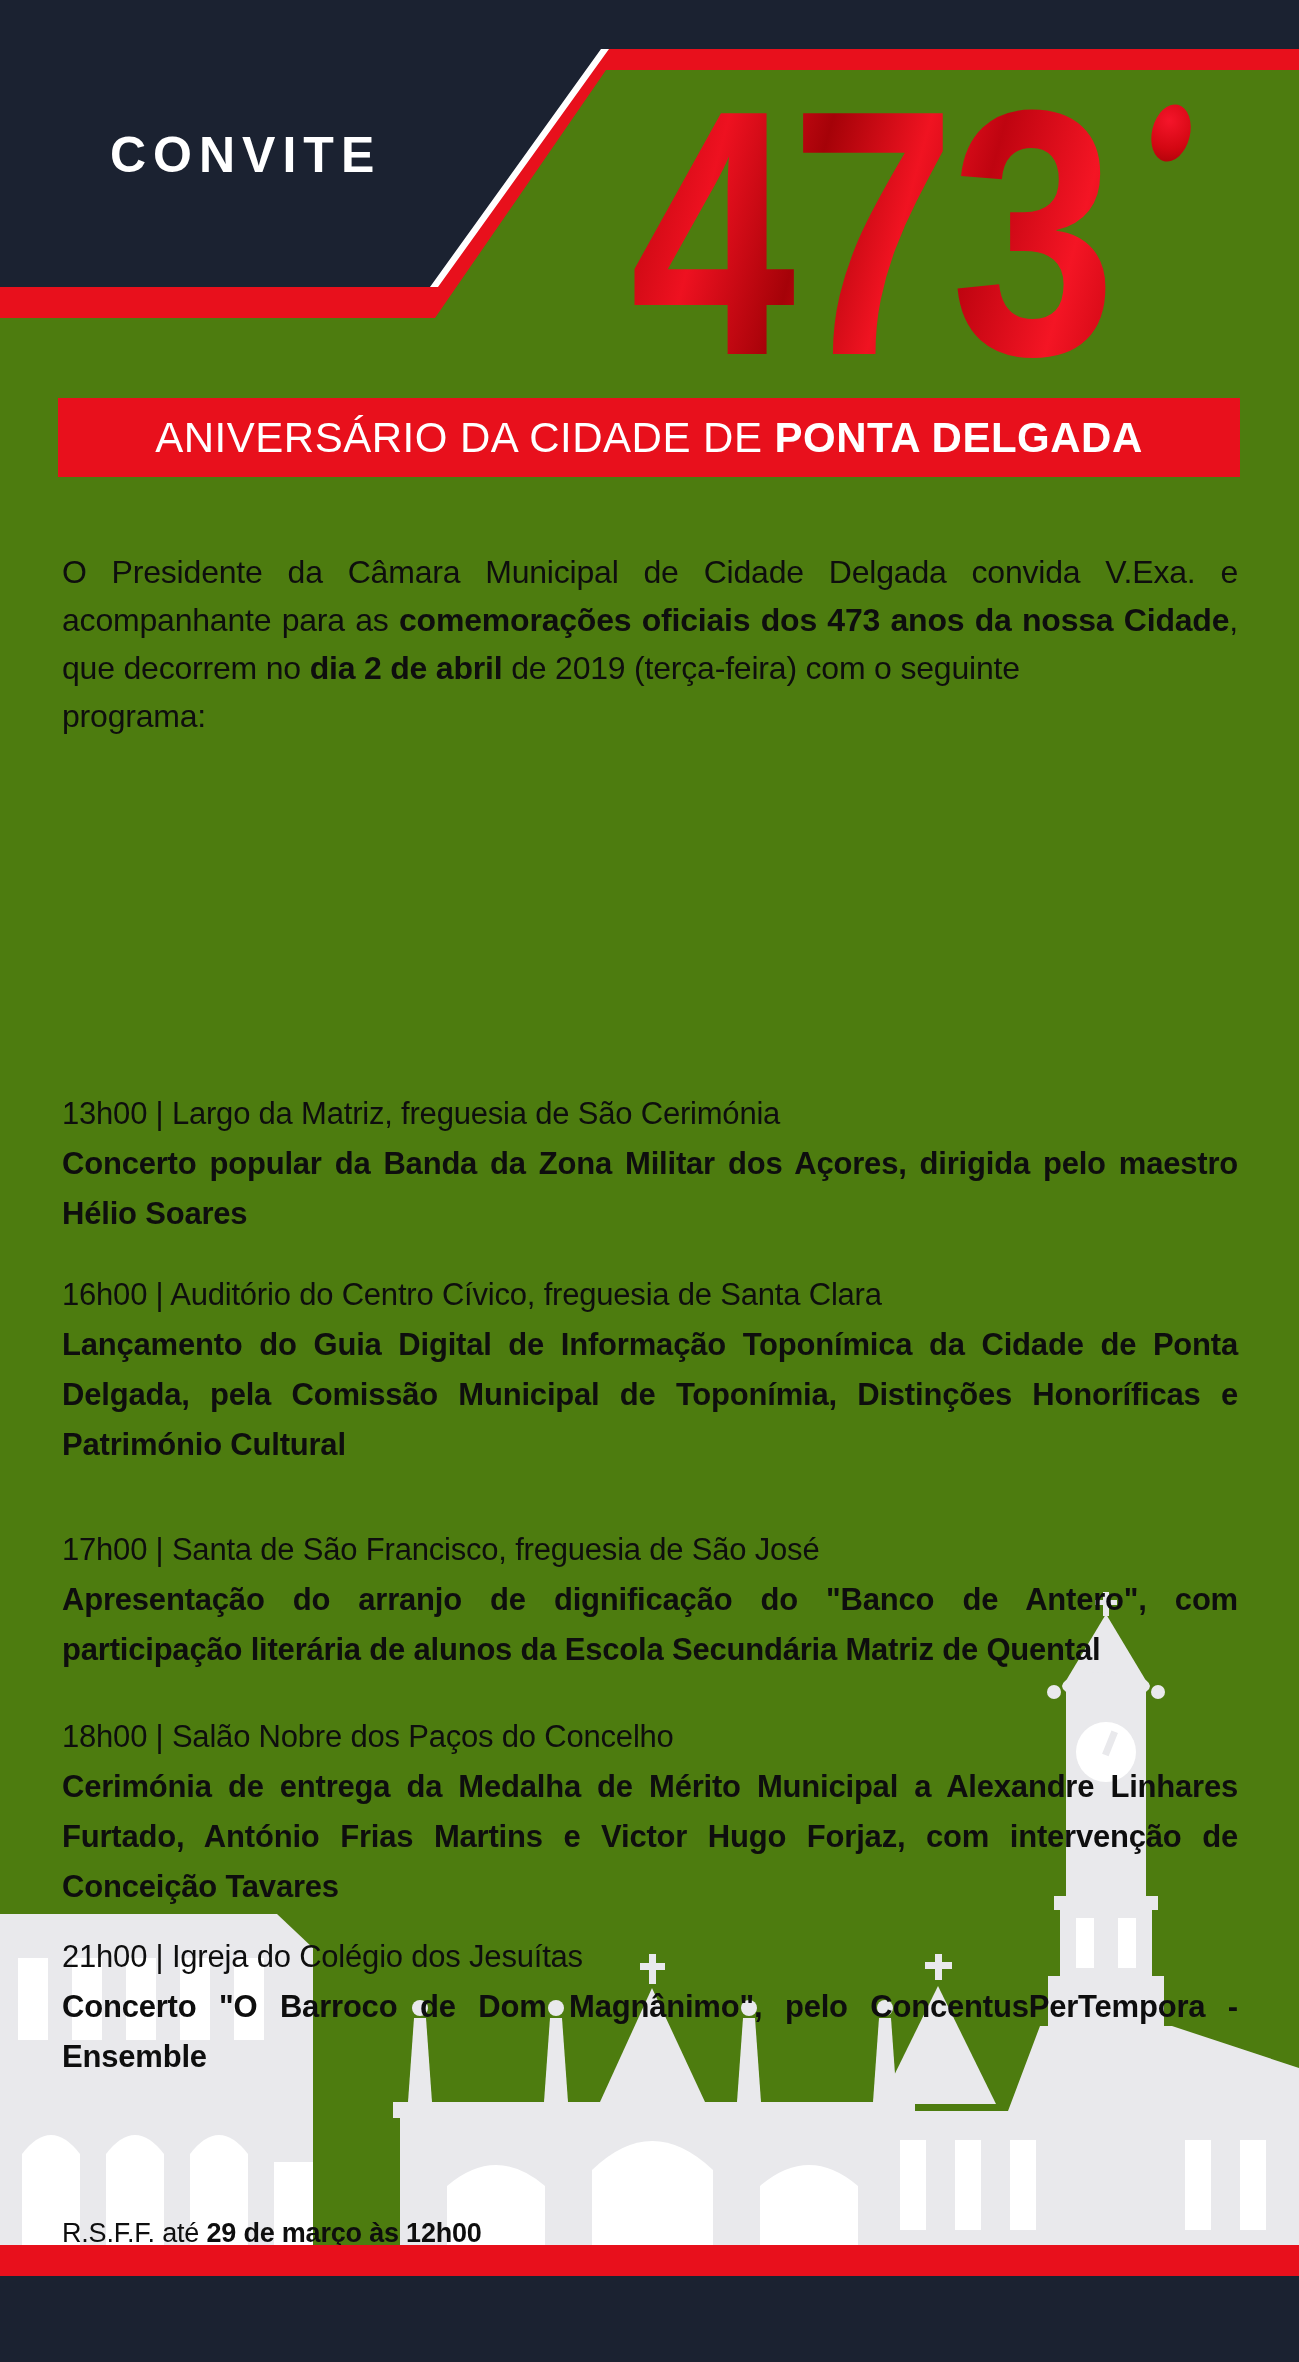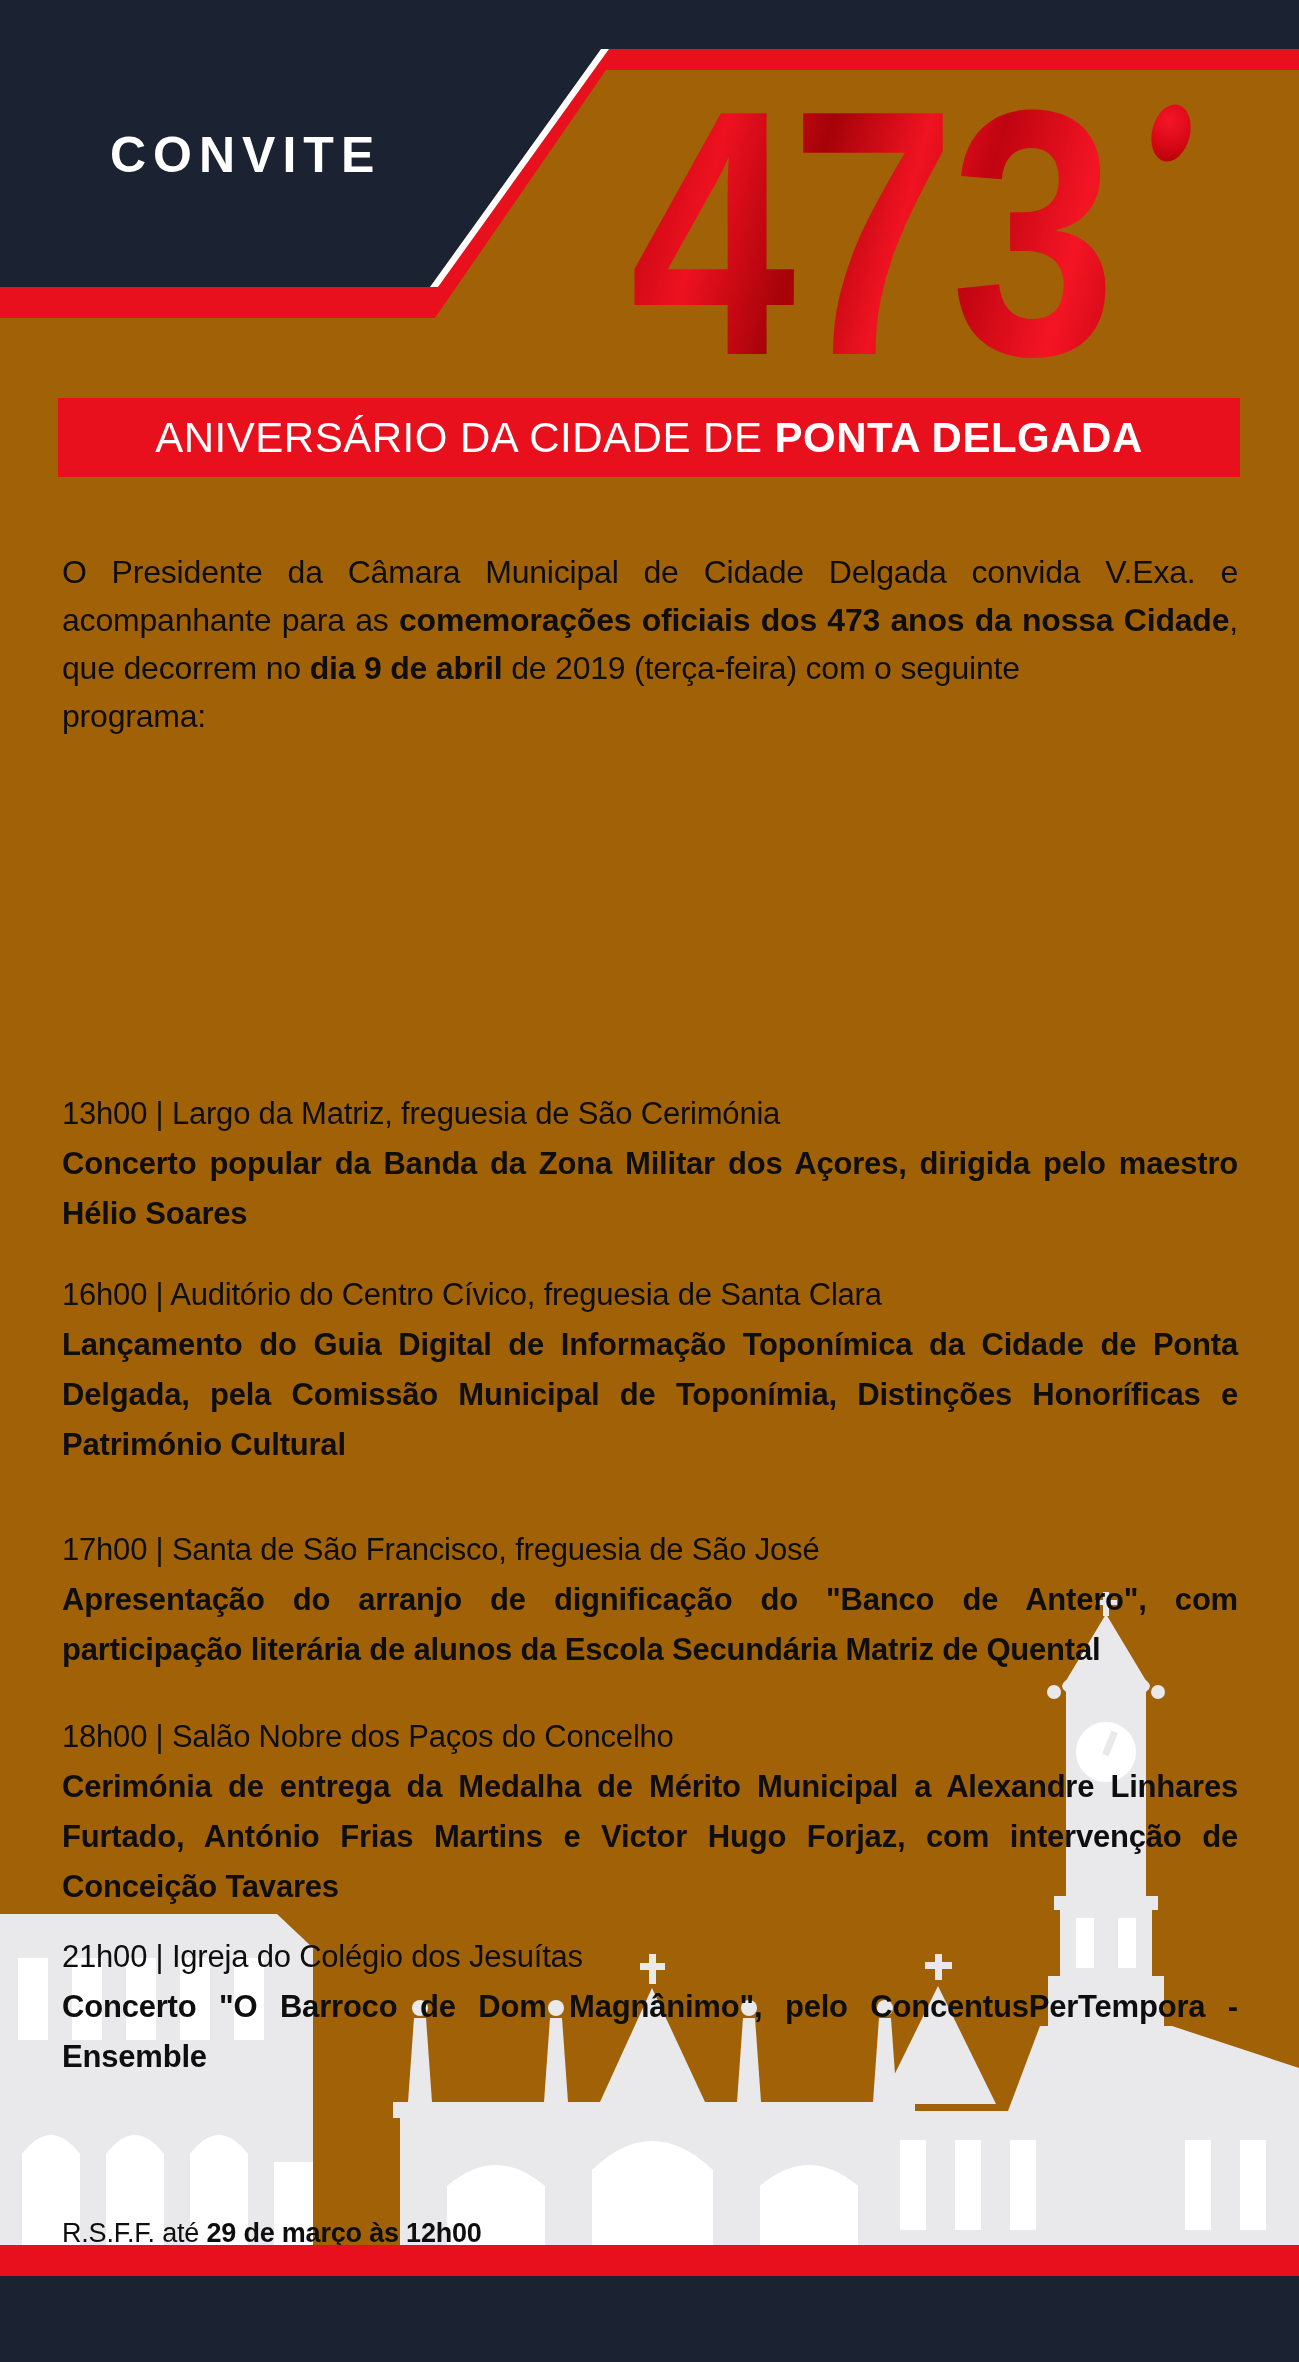--- a/index.html
+++ b/index.html
@@ -4,21 +4,21 @@
 <style>
   :root{
     --red:#e8101c;
     --navy:#1b2231;
     --wm:#e9e9ec;
     --ink:#0e0e0e;
   }
   html,body{margin:0;padding:0;background:#888;}
   .page{
     position:relative;width:1299px;height:2362px;margin:0 auto;
-    background:#a16207;overflow:hidden;
+    background:#4d7c0f;overflow:hidden;
     font-family:"Liberation Sans", sans-serif;color:var(--ink);
   }
   
   .hdr-red{
     position:absolute;left:0;top:0;width:1299px;height:320px;z-index:3;
     background:var(--red);
     clip-path:polygon(0px 0px,1299px 0px,1299px 70px,606px 70px,435px 318px,0px 318px);
   }
   .hdr-white{
     position:absolute;left:0;top:0;width:1299px;height:290px;z-index:4;
@@ -157,21 +157,21 @@
   <div class="kicker">CONVITE</div>
   <div class="big-number">473</div>
   <div class="degree-dot"></div>
 
   <div class="banner">
     <div class="banner-text"><span>ANIVERSÁRIO DA CIDADE DE </span><span class="b">PONTA DELGADA</span></div>
   </div>
 
   <div class="content">
 
-    <p class="intro"><span>O Presidente da Câmara Municipal de Cidade Delgada convida V.Exa. e acompanhante para as </span><span class="b">comemorações oficiais dos 473 anos da nossa Cidade</span><span>, que decorrem no </span><span class="b">dia 9 de abril</span><span> de 2019 (terça-feira) com o seguinte</span><br><span>programa:</span></p>
+    <p class="intro"><span>O Presidente da Câmara Municipal de Cidade Delgada convida V.Exa. e acompanhante para as </span><span class="b">comemorações oficiais dos 473 anos da nossa Cidade</span><span>, que decorrem no </span><span class="b">dia 2 de abril</span><span> de 2019 (terça-feira) com o seguinte</span><br><span>programa:</span></p>
 
 
 
     <div class="event ev2">
       <div class="time">13h00 | Largo da Matriz, freguesia de São Cerimónia</div>
       <div class="desc">Concerto popular da Banda da Zona Militar dos Açores, dirigida pelo maestro Hélio Soares</div>
     </div>
 
     <div class="event ev3">
       <div class="time">16h00 | Auditório do Centro Cívico, freguesia de Santa Clara</div>

